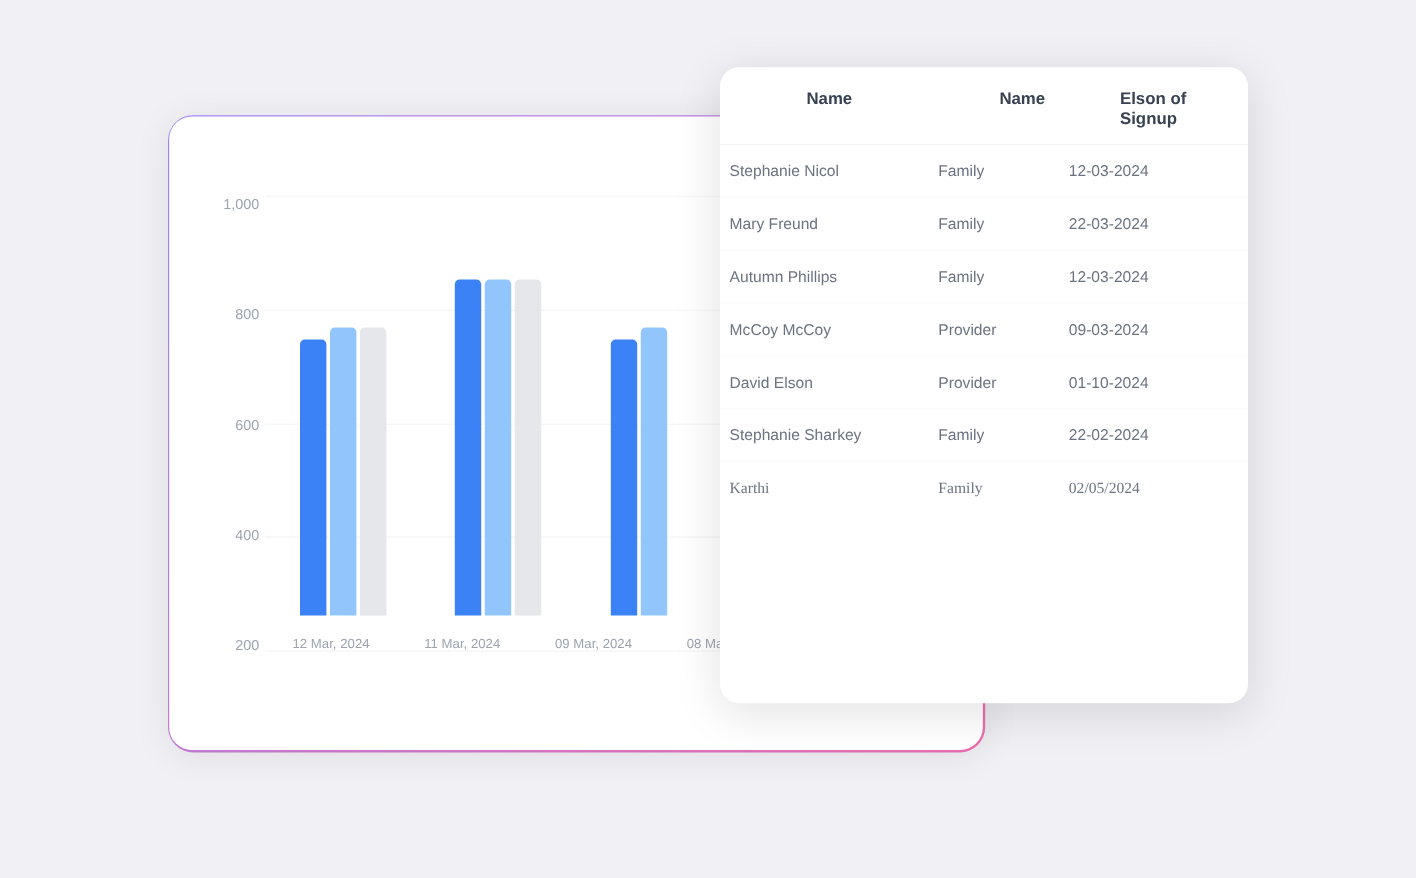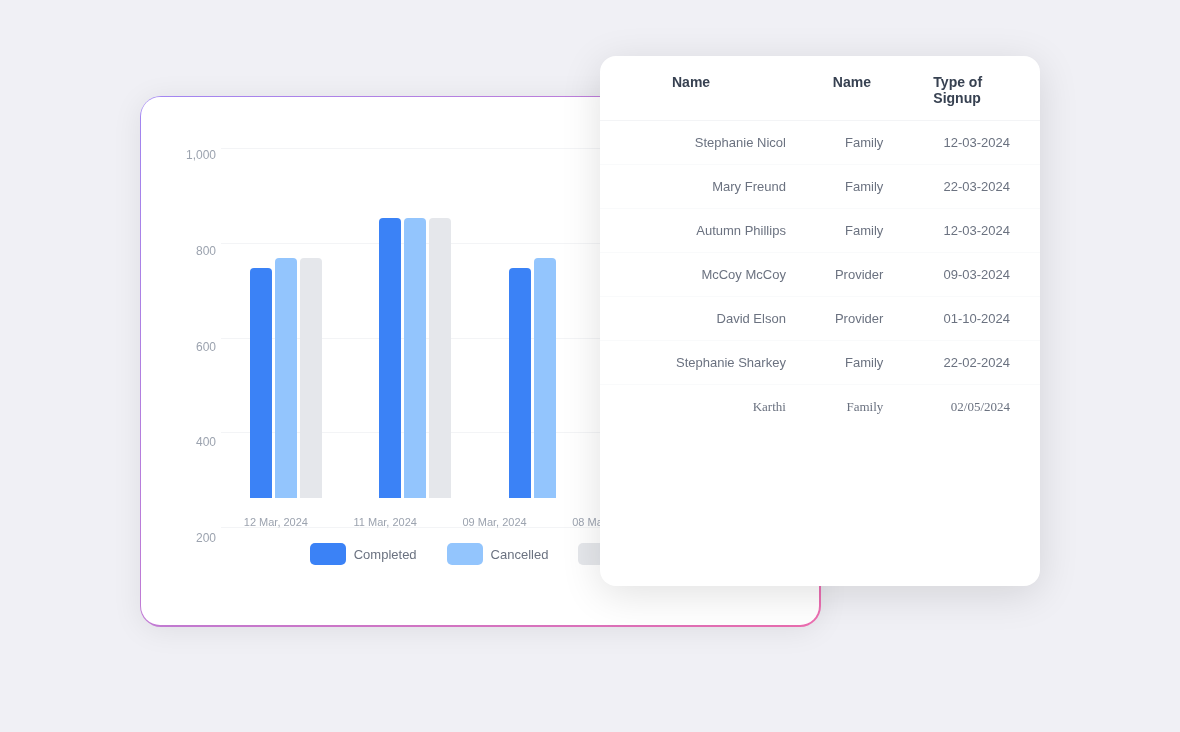--- a/index.html
+++ b/index.html
@@ -25,21 +25,21 @@
       position: absolute;
       left: 0;
       top: 40px;
       width: 680px;
       height: 530px;
       background: white;
       border-radius: 20px;
       border: 1.5px solid transparent;
       background-clip: padding-box;
       box-shadow: 0 4px 30px rgba(0,0,0,0.08);
-      padding: 31px 30px 20px 30px;
+      padding: 46px 30px 20px 30px;
       
       position: absolute;
     }
 
     .chart-card::before {
       content: '';
       position: absolute;
       inset: -1.5px;
       border-radius: 21px;
       background: linear-gradient(135deg, #a78bfa, #f472b6);
@@ -186,23 +186,22 @@
       padding-left: 48px;
     }
 
     .table-body {
       overflow: hidden;
     }
 
     .table-row {
       display: grid;
       grid-template-columns: 1.6fr 1fr 1.3fr;
-      padding: 14px 30px;
+      padding: 14px 8px;
       border-bottom: 1px solid #f9fafb;
-      text-align: right;
     }
     .table-row:last-child {
       border-bottom: none;
       font-family: Liberation Serif, serif;
     }
     .table-cell {
       font-size: 13px;
       color: #6b7280;
     }
   </style>
@@ -272,42 +271,28 @@
 
         <div class="x-labels">
           <span class="x-label">12 Mar, 2024</span>
           <span class="x-label">11 Mar, 2024</span>
           <span class="x-label">09 Mar, 2024</span>
           <span class="x-label">08 Mar, 2024</span>
           <span class="x-label">07 Mar, 2024</span>
         </div>
       </div>
 
-      <div class="legend">
-        <div class="legend-item">
-          <div class="legend-swatch bar-blue"></div>
-          <span>Completed</span>
-        </div>
-        <div class="legend-item">
-          <div class="legend-swatch bar-lightblue"></div>
-          <span>Cancelled</span>
-        </div>
-        <div class="legend-item">
-          <div class="legend-swatch bar-gray"></div>
-          <span>Cancelled</span>
-        </div>
-      </div>
     </div>
   </div>
 
   <div class="table-card">
     <div class="table-header">
       <span class="table-header-cell">Name</span>
       <span class="table-header-cell">Name</span>
-      <span class="table-header-cell">Type of Signup</span>
+      <span class="table-header-cell">Elson of Signup</span>
     </div>
     <div class="table-body">
       <div class="table-row">
         <span class="table-cell">Stephanie Nicol</span>
         <span class="table-cell">Family</span>
         <span class="table-cell">12-03-2024</span>
       </div>
       <div class="table-row">
         <span class="table-cell">Mary Freund</span>
         <span class="table-cell">Family</span>

